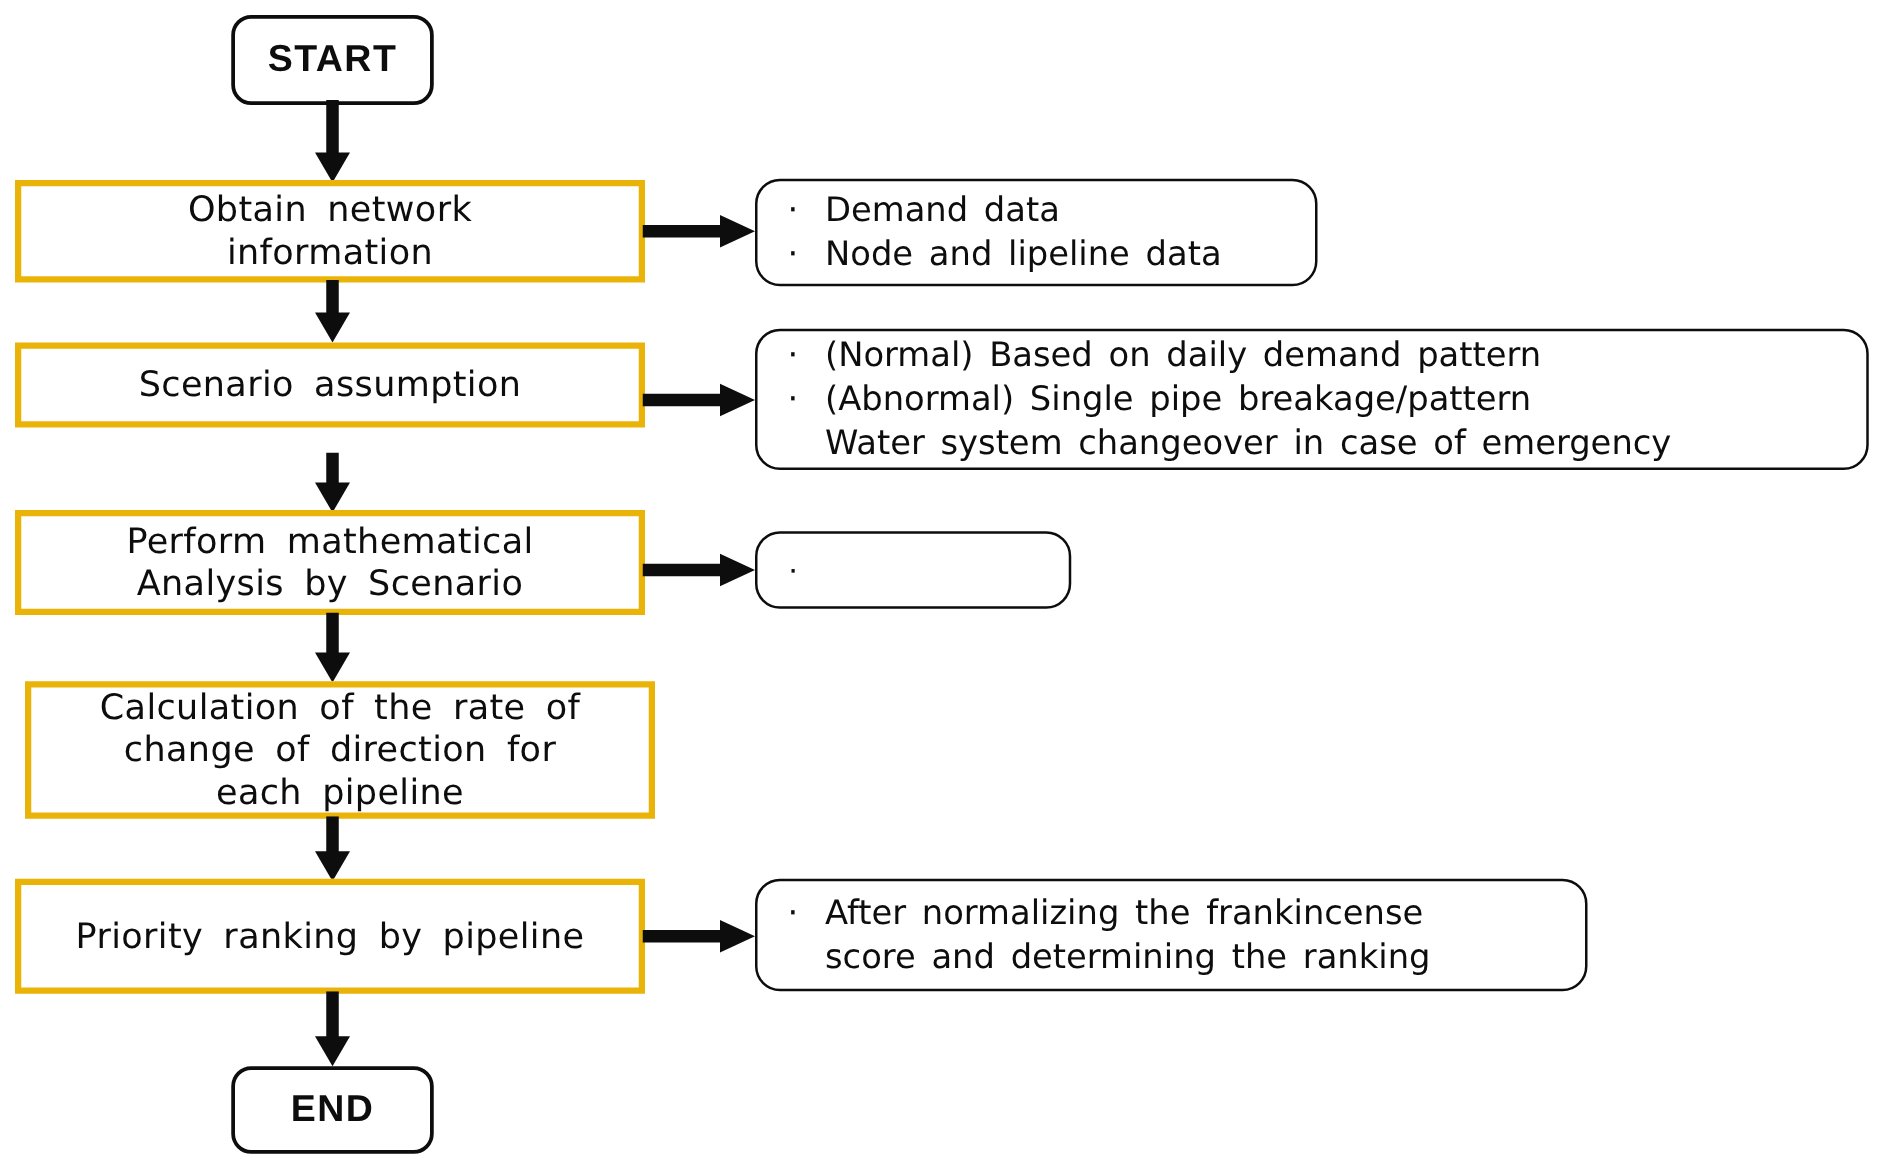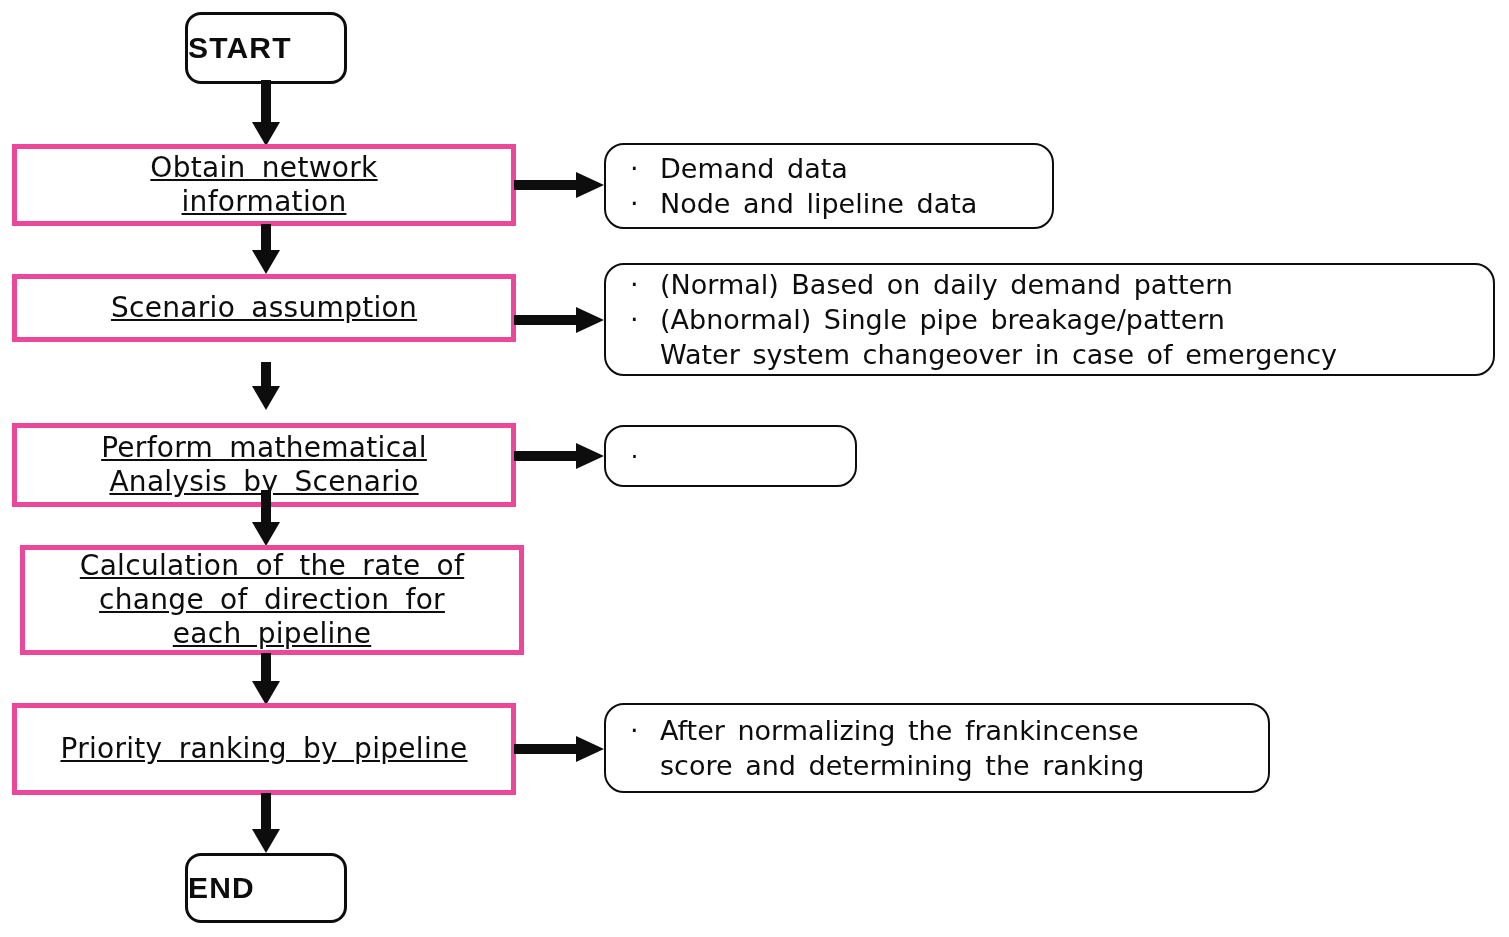--- a/index.html
+++ b/index.html
@@ -15,47 +15,46 @@
     width: 1509px;
     height: 937px;
     background: #ffffff;
     overflow: hidden;
   }
 
   
   .proc {
     position: absolute;
     box-sizing: border-box;
-    border: 5px solid #ec4899;
+    border: 5px solid #eab308;
     background: #ffffff;
     display: flex;
     align-items: center;
     justify-content: center;
     text-align: center;
     color: #0d0d0d;
     font-family: "DejaVu Sans", sans-serif;
     font-size: 28px;
     font-weight: 400;
     line-height: 1.22;
     word-spacing: 7px;
     letter-spacing: 0.3px;
     white-space: pre-line;
-    text-decoration: underline;
   }
 
   
   .term {
     position: absolute;
     box-sizing: border-box;
     border: 3px solid #0d0d0d;
     border-radius: 16px;
     background: #ffffff;
     display: flex;
     align-items: center;
-    justify-content: flex-start;
+    justify-content: center;
     color: #0d0d0d;
     font-family: "Liberation Sans", sans-serif;
     font-size: 30px;
     font-weight: 700;
     letter-spacing: 1.2px;
   }
 
   
   .note {
     position: absolute;
@@ -169,21 +168,21 @@
     </div>
   </div>
 
   <div class="conn" style="left:248px; top:362px; width:36px; height:50px;">
     <svg width="36" height="50" viewBox="0 0 36 50">
       <line x1="18" y1="0" x2="18" y2="28" stroke="#0d0d0d" stroke-width="10"></line>
       <polygon points="4,24 32,24 18,48" fill="#0d0d0d"></polygon>
     </svg>
   </div>
 
-  <div class="proc" style="left:12px; top:408px; width:504px; height:84px;margin-top:15px;">
+  <div class="proc" style="left:12px; top:408px; width:504px; height:84px;">
     <span>Perform mathematical
 Analysis by Scenario</span>
   </div>
 
   <div class="conn" style="left:514px; top:440px; width:92px; height:32px;">
     <svg width="92" height="32" viewBox="0 0 92 32">
       <line x1="0" y1="16" x2="66" y2="16" stroke="#0d0d0d" stroke-width="10"></line>
       <polygon points="62,3 62,29 90,16" fill="#0d0d0d"></polygon>
     </svg>
   </div>

